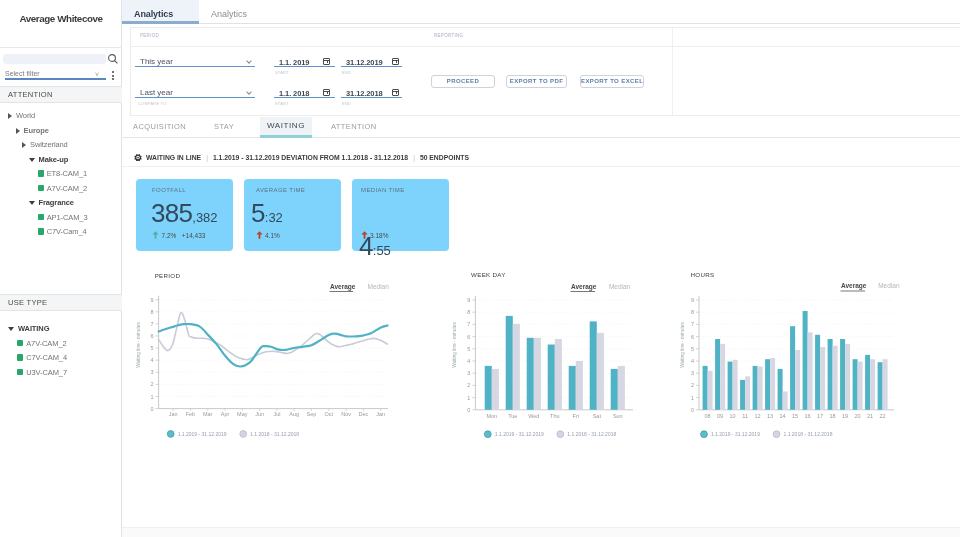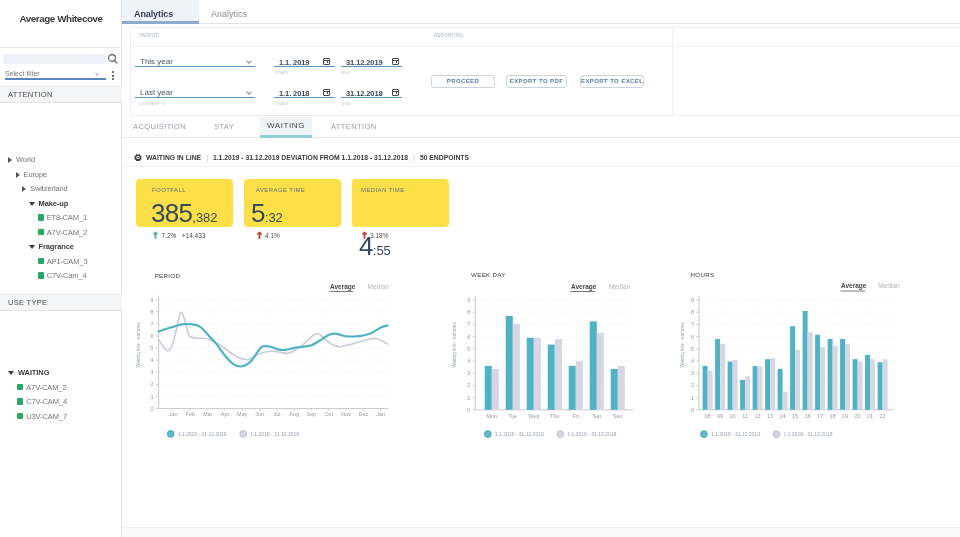--- a/index.html
+++ b/index.html
@@ -7,21 +7,21 @@
 #app{position:relative;width:960px;height:537px;background:#fff;}
 .abs{position:absolute;}
 
 #sidebar{position:absolute;left:0;top:0;width:122px;height:537px;background:#fff;border-right:1px solid #e2e2e2;}
 .sbname{position:absolute;left:0;top:14px;width:122px;text-align:center;font-size:9.8px;font-weight:bold;color:#3b3b3b;letter-spacing:-0.4px;line-height:10px;}
 .sbdiv{position:absolute;left:0;top:47px;width:122px;border-top:1px solid #e8e8e8;}
 .searchbox{position:absolute;left:3px;top:54px;width:103px;height:10px;background:#eef1f8;border-radius:3px;}
 .selfilter{position:absolute;left:5px;top:70px;width:101px;border-bottom:2px solid #5b87c0;height:10px;font-size:7px;color:#7a7a7a;}
 .selfilter .chev{position:absolute;right:7px;top:1px;color:#9a9a9a;font-size:7px;}
 .secthead{position:absolute;left:0;width:122px;height:17px;background:#f4f5f6;border-top:1px solid #e4e4e4;border-bottom:1px solid #e4e4e4;font-size:7.5px;color:#4a4a4a;letter-spacing:0.3px;line-height:16px;padding-left:8px;}
-.titem{position:absolute;height:12px;font-size:7.5px;color:#747474;white-space:nowrap;line-height:12px;letter-spacing:-0.1px;margin-top:44px;}
+.titem{position:absolute;height:12px;font-size:7.5px;color:#747474;white-space:nowrap;line-height:12px;letter-spacing:-0.1px;}
 .titem.b{font-weight:bold;color:#3d3d3d;}
 .tri-r{display:inline-block;width:0;height:0;border-left:4px solid #555;border-top:3px solid transparent;border-bottom:3px solid transparent;margin-right:4px;vertical-align:middle;}
 .tri-d{display:inline-block;width:0;height:0;border-top:4px solid #3d3d3d;border-left:3px solid transparent;border-right:3px solid transparent;margin-right:4px;vertical-align:middle;}
 .gsq{display:inline-block;width:6.2px;height:6.2px;background:#27a768;border-radius:1px;margin-right:3px;vertical-align:middle;margin-top:-1px;}
 
 #tabbar{position:absolute;left:122px;top:0;width:838px;height:24px;background:#fff;border-bottom:1px solid #dfe2e6;}
 #tab-analytics{position:absolute;left:0;top:0;width:77px;height:24px;background:#edf3f9;border-bottom:3px solid #8caccf;font-size:9px;font-weight:bold;color:#323c4e;line-height:28px;padding-left:12px;letter-spacing:-0.1px;}
 #tab-monitoring{position:absolute;left:89px;top:0;height:24px;font-size:9px;color:#8e8e8e;line-height:28px;}
 
 #fpanel{position:absolute;left:130px;top:27px;width:830px;height:89px;background:#fff;border:1px solid #ececec;border-right:none;}
@@ -39,21 +39,21 @@
 .btn{position:absolute;top:47px;height:13px;border:1px solid #ccd3dc;border-radius:3px;background:#fff;font-size:6px;font-weight:bold;color:#5b7ea6;letter-spacing:0.4px;text-align:center;white-space:nowrap;line-height:11px;}
 
 #subtabs{position:absolute;left:122px;top:117px;width:838px;height:21px;border-bottom:1px solid #e7e7e7;background:#fff;}
 .stab{position:absolute;top:0;height:20px;line-height:20px;font-size:7.5px;letter-spacing:0.4px;color:#979da7;}
 #stab-waiting{position:absolute;left:138px;top:0;width:52px;height:21px;background:#f0f3f6;border-bottom:3px solid #8ed0d8;line-height:18px;text-align:center;font-size:8px;letter-spacing:0.6px;color:#3f4650;}
 
 #inforow{position:absolute;left:122px;top:147px;width:838px;height:20px;border-bottom:1px solid #efefef;}
 #inforow .txt{position:absolute;left:12px;top:6px;font-size:6.8px;font-weight:bold;color:#3a3a3a;letter-spacing:0px;}
 #inforow .sep{color:#c0c0c0;font-weight:normal;padding:0 5px;}
 
-.card{position:absolute;top:179px;width:97px;height:48px;background:#fde047;border-radius:4px;}
+.card{position:absolute;top:179px;width:97px;height:72px;background:#7dd3fc;border-radius:4px;}
 .card .lab{position:absolute;left:16px;top:8px;font-size:6px;color:#5e7183;letter-spacing:0.4px;}
 .card .big{position:absolute;left:15px;top:22px;font-size:26px;color:#33495c;letter-spacing:-0.7px;line-height:25px;}
 .card .big .sm{font-size:13px;letter-spacing:0;}
 .card .delta{position:absolute;left:16px;top:52px;font-size:6.5px;color:#4a4a4a;}
 </style>
 </head>
 <body>
 <div id="app">
 
 <div id="sidebar">
@@ -65,21 +65,21 @@
         <line x1="7.6" y1="7.6" x2="10.4" y2="10.4" stroke="#555" stroke-width="1.1"></line>
       </svg>
  <div class="selfilter">Select filter<span class="chev">˅</span></div>
  <div class="abs" style="left:112px;top:71px;width:2px;">
    <div style="width:2px;height:2px;background:#444;border-radius:50%;margin-bottom:1.5px"></div>
    <div style="width:2px;height:2px;background:#444;border-radius:50%;margin-bottom:1.5px"></div>
    <div style="width:2px;height:2px;background:#444;border-radius:50%"></div>
  </div>
  <div class="secthead" style="top:86px;">ATTENTION</div>
  <div class="titem" style="left:8px;top:110px;"><span class="tri-r"></span>World</div>
- <div class="titem" style="left:15.5px;top:124.5px;"><span class="tri-r"></span>Europe</div>
+ <div class="titem" style="left:15.5px;top:124.5px;font-weight:bold;"><span class="tri-r"></span>Europe</div>
  <div class="titem" style="left:22px;top:139px;"><span class="tri-r"></span>Switzerland</div>
  <div class="titem b" style="left:28.5px;top:153.5px;"><span class="tri-d"></span>Make-up</div>
  <div class="titem" style="left:37.5px;top:168px;"><span class="gsq"></span>ET8-CAM_1</div>
  <div class="titem" style="left:37.5px;top:182.5px;"><span class="gsq"></span>A7V-CAM_2</div>
  <div class="titem b" style="left:28.5px;top:197px;"><span class="tri-d"></span>Fragrance</div>
  <div class="titem" style="left:37.5px;top:211.5px;"><span class="gsq"></span>AP1-CAM_3</div>
  <div class="titem" style="left:37.5px;top:226px;"><span class="gsq"></span>C7V-Cam_4</div>
  <div class="secthead" style="top:294px;">USE TYPE</div>
  <div class="titem b" style="left:8px;top:322.5px;"><span class="tri-d"></span>WAITING</div>
  <div class="titem" style="left:17px;top:337.5px;"><span class="gsq"></span>A7V-CAM_2</div>

